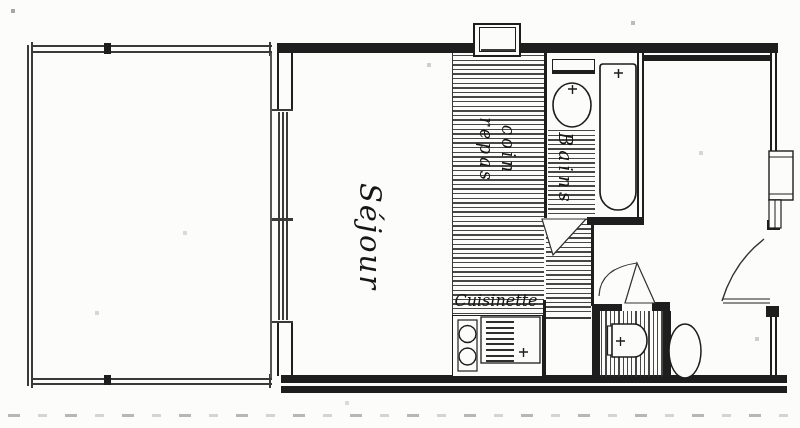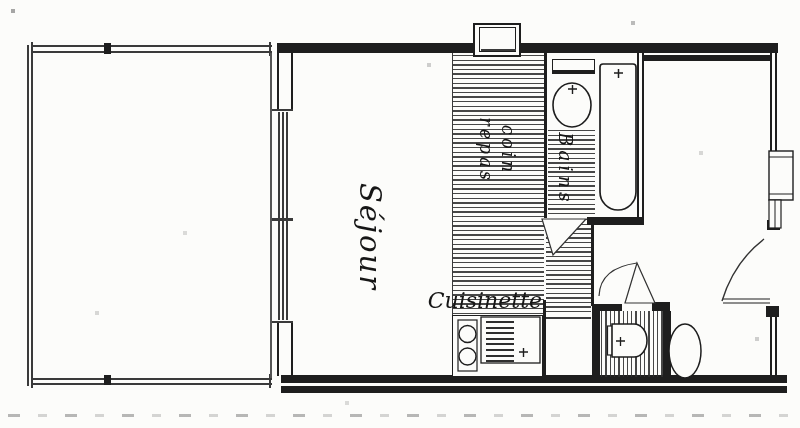--- a/index.html
+++ b/index.html
@@ -144,20 +144,20 @@
     <span style="display:inline-block;text-align:center;line-height:22px;">
       <span>coin</span><br>
       <span>repas</span>
     </span>
   </div>
 
   <div class="abs label rot90" style="left:521px;top:157px;width:90px;height:24px;font-size:19px;letter-spacing:4px;">
     <span>Bains</span>
   </div>
 
-  <div class="abs label" style="left:450px;top:288px;width:92px;height:24px;font-size:22px;justify-content:flex-end;">
+  <div class="abs label" style="left:450px;top:288px;width:92px;height:24px;font-size:16px;justify-content:center;">
     <span>Cuisinette</span>
   </div>
 
   <div class="abs artifact-line" style="left:8px;top:414px;width:784px;"></div>
   <div class="abs specks"></div>
 
 </div>
 
 </body></html>

